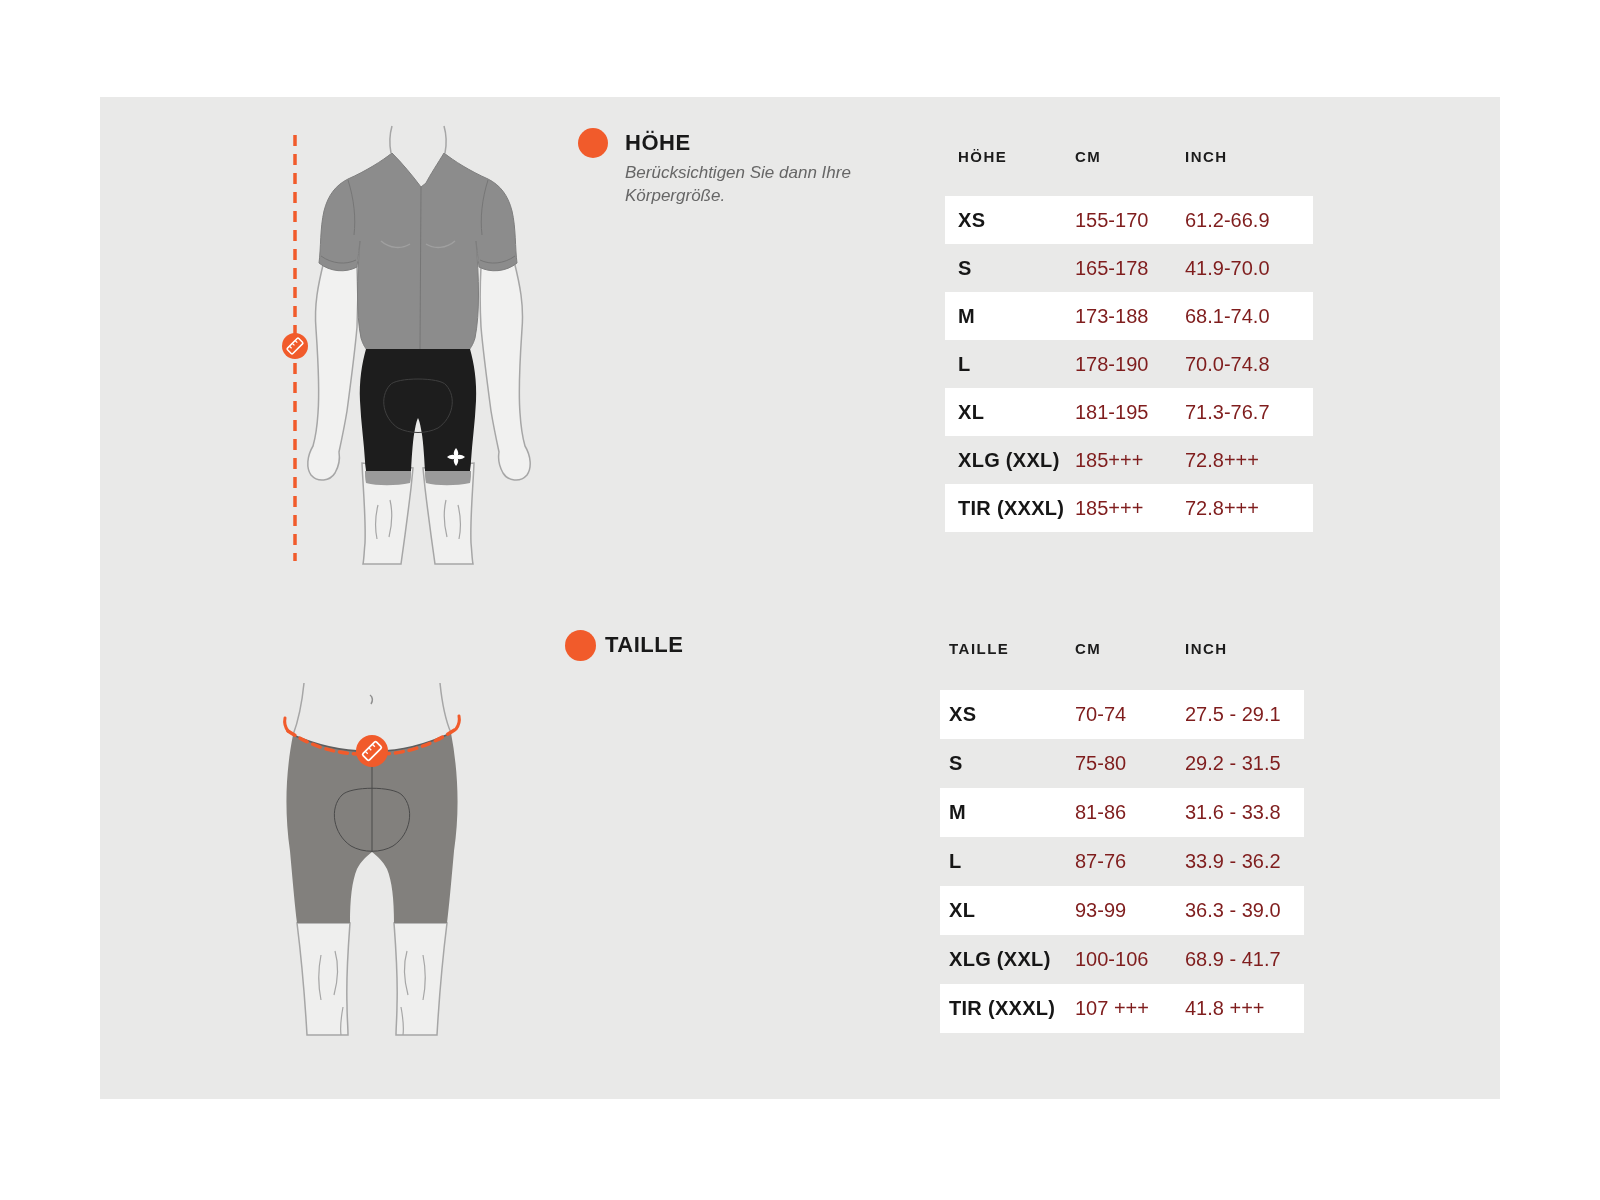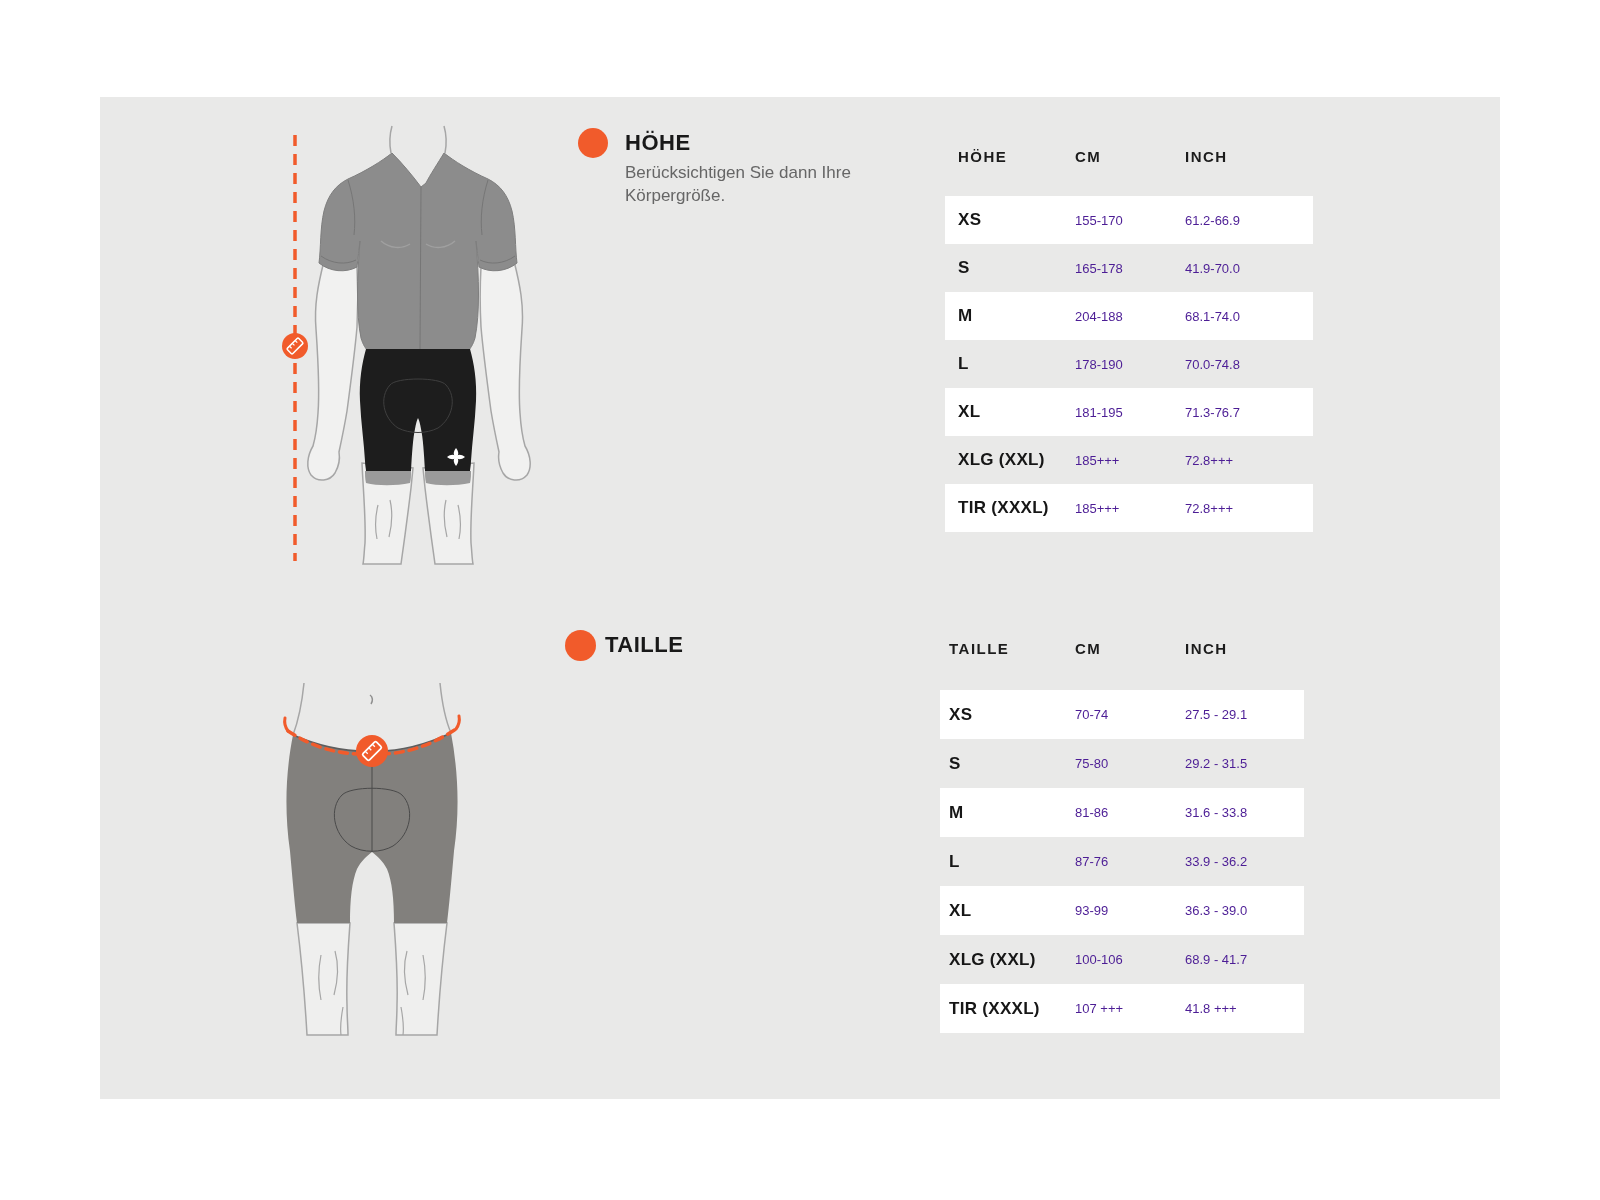--- a/index.html
+++ b/index.html
@@ -8,39 +8,39 @@
   .panel{position:absolute;left:100px;top:97px;width:1400px;height:1002px;background:#e9e9e8;}
 
   .bullet{position:absolute;border-radius:50%;background:#f15b2b;}
   .b1{left:578px;top:128px;width:30px;height:30px;}
   .b2{left:565px;top:630px;width:31px;height:31px;}
 
   .title{position:absolute;font-size:22px;font-weight:bold;color:#191919;letter-spacing:0.5px;}
   .t1{left:625px;top:130px;}
   .t2{left:605px;top:632px;}
 
-  .desc{position:absolute;font-size:17px;line-height:23px;color:#666666;}
+  .desc{position:absolute;font-size:17px;line-height:23px;color:#666666;font-style:italic;}
   .d1{left:625px;top:161px;width:300px;}
   .d2{left:605px;top:665px;width:300px;}
   .desc span{display:block;}
 
   .stable{position:absolute;}
   .table1{left:945px;top:136px;width:368px;}
   .table2{left:940px;top:628px;width:364px;}
   .thead,.trow{display:grid;align-items:center;}
   .table1 .thead,.table1 .trow{grid-template-columns:130px 110px 128px;}
   .table2 .thead,.table2 .trow{grid-template-columns:135px 110px 119px;}
   .thead{height:40px;margin-bottom:20px;}
   .table2 .thead{margin-bottom:22px;}
   .trow{height:48px;}
   .table2 .trow{height:49px;}
   .trow:nth-child(even){background:#ffffff;}
   .th{font-size:15px;font-weight:bold;letter-spacing:1.5px;color:#1c1c1c;}
-  .td{font-size:13px;color:#4c1d95;}
-  .td.lab{font-weight:bold;font-size:17px;color:#161616;letter-spacing:0.3px;}
+  .td{font-size:20px;color:#7f1d1d;}
+  .td.lab{font-weight:bold;font-size:20px;color:#161616;letter-spacing:0.3px;}
   .lab{padding-left:13px;text-align:left;}
   .table2 .lab{padding-left:9px;}
   .num{}
 
   svg.fig{position:absolute;overflow:visible;}
   .fig1{left:278px;top:123px;width:256px;height:445px;}
   .fig2{left:283px;top:655px;width:176px;height:386px;}
 </style>
 </head>
 <body>
@@ -160,21 +160,21 @@
       <div class="td num">155-170</div>
       <div class="td num">61.2-66.9</div>
     </div>
     <div class="trow">
       <div class="td lab">S</div>
       <div class="td num">165-178</div>
       <div class="td num">41.9-70.0</div>
     </div>
     <div class="trow">
       <div class="td lab">M</div>
-      <div class="td num">204-188</div>
+      <div class="td num">173-188</div>
       <div class="td num">68.1-74.0</div>
     </div>
     <div class="trow">
       <div class="td lab">L</div>
       <div class="td num">178-190</div>
       <div class="td num">70.0-74.8</div>
     </div>
     <div class="trow">
       <div class="td lab">XL</div>
       <div class="td num">181-195</div>

